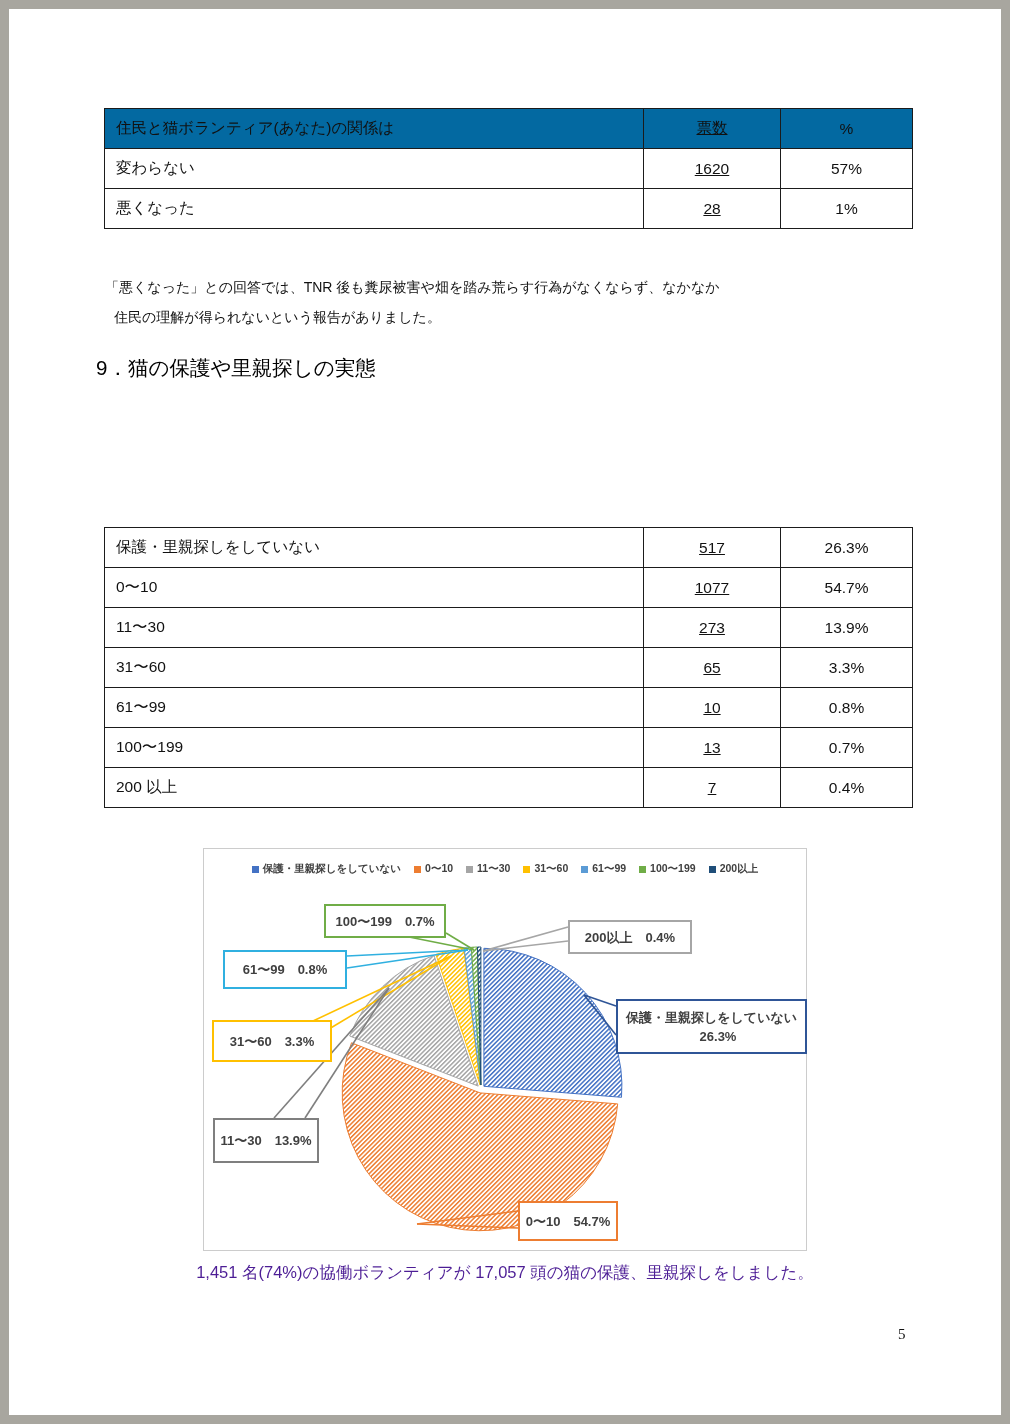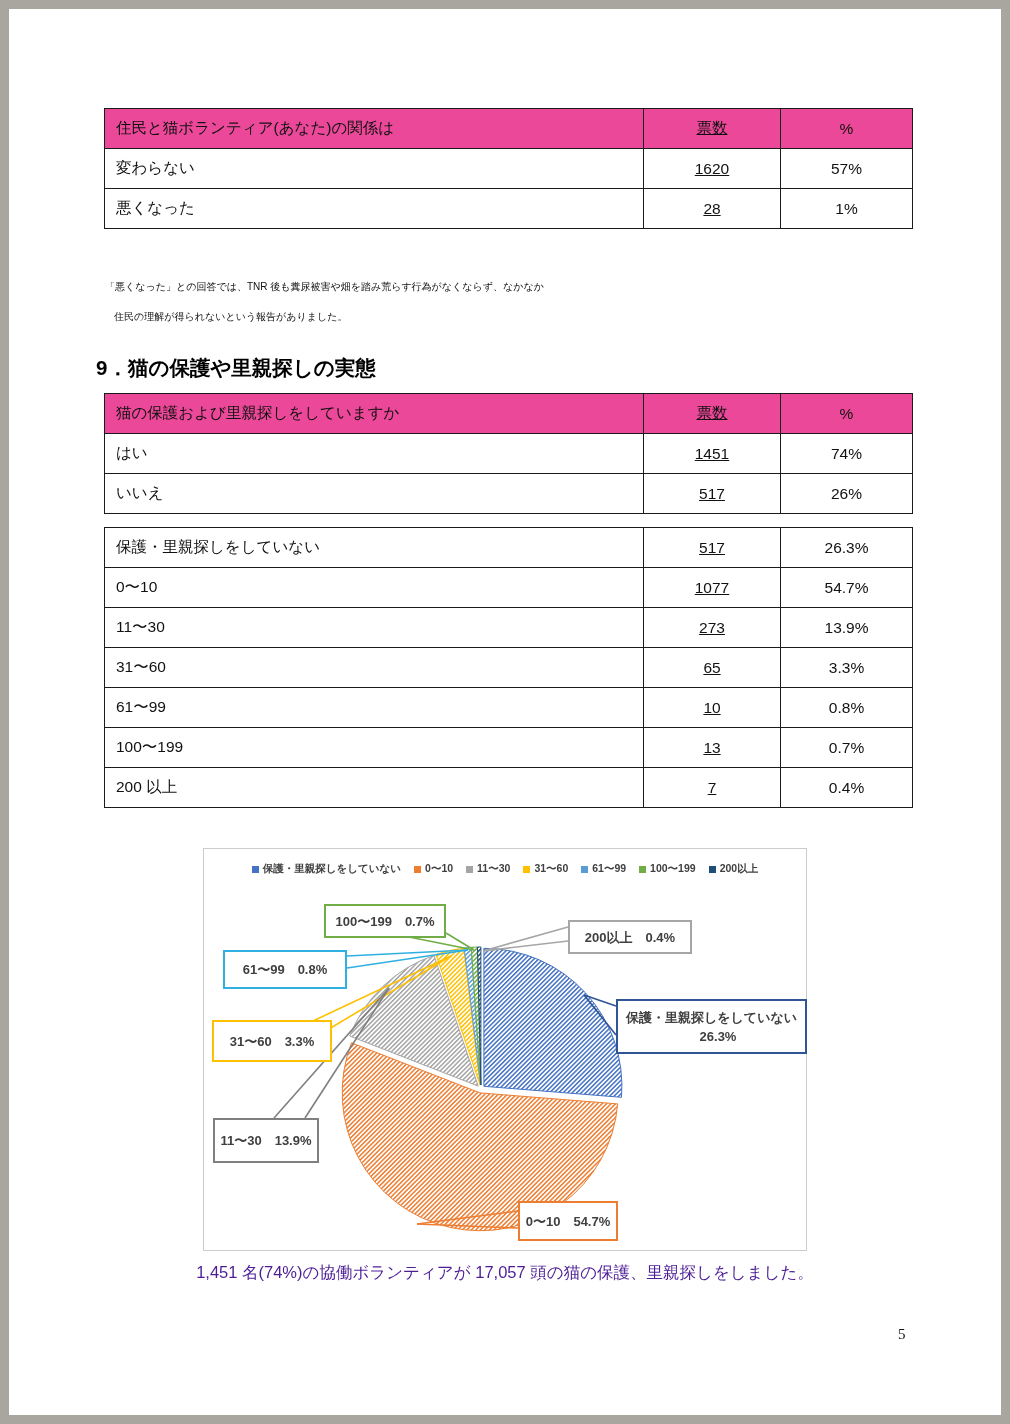--- a/index.html
+++ b/index.html
@@ -27,38 +27,38 @@
   table.vote-table th, table.vote-table td {
     border: 1.5px solid #1b1b1b;
     height: 37px;
     font-size: 15.5px;
     font-weight: normal;
     color: #111111;
     background: #ffffff;
     overflow: hidden;
     white-space: nowrap;
   }
-  table.vote-table th { background: #ec4899; }
+  table.vote-table th { background: #0369a1; }
   .col-label  { width: 526px; text-align: left; padding-left: 11px; }
   .col-num    { width: 134px; text-align: center; text-decoration: underline; }
   .col-pct    { width: 129px; text-align: center; }
   #table1 { top: 99px; }
   #table2 { top: 384px; }
   #table3 { top: 518px; }
   
   .paragraph {
     position: absolute;
     left: 96px; top: 263px; width: 810px;
-    font-size: 10px; color: #111111; line-height: 30px;
+    font-size: 14px; color: #111111; line-height: 30px;
   }
   .paragraph .line2 { padding-left: 9px; }
   .section-heading {
     position: absolute;
     left: 87px; top: 345px;
-    font-size: 20.5px; font-weight: bold; color: #000000;
+    font-size: 20.5px; font-weight: normal; color: #000000;
   }
   .caption {
     position: absolute;
     left: 0; top: 1253px; width: 992px;
     text-align: center;
     font-size: 16.5px; color: #4c1d95;
   }
   .page-number {
     position: absolute;
     left: 889px; top: 1317px;
@@ -131,39 +131,20 @@
   </tbody>
     </table>
 
   <div class="paragraph">
     <div class="line1">「悪くなった」との回答では、TNR 後も糞尿被害や畑を踏み荒らす行為がなくならず、なかなか</div>
     <div class="line2">住民の理解が得られないという報告がありました。</div>
   </div>
 
   <div class="section-heading">9．猫の保護や里親探しの実態</div>
 
-  <table class="vote-table" id="table2">
-    <tbody>
-        <tr>
-      <th class="col-label">猫の保護および里親探しをしていますか</th>
-      <th class="col-num">票数</th>
-      <th class="col-pct">%</th>
-    </tr>
-    <tr>
-      <td class="col-label">はい</td>
-      <td class="col-num">1451</td>
-      <td class="col-pct">74%</td>
-    </tr>
-    <tr>
-      <td class="col-label">いいえ</td>
-      <td class="col-num">517</td>
-      <td class="col-pct">26%</td>
-    </tr>
-  </tbody>
-    </table>
 
   <table class="vote-table" id="table3">
     <tbody>
     <tr>
       <td class="col-label">保護・里親探しをしていない</td>
       <td class="col-num">517</td>
       <td class="col-pct">26.3%</td>
     </tr>
     <tr>
       <td class="col-label">0〜10</td>

